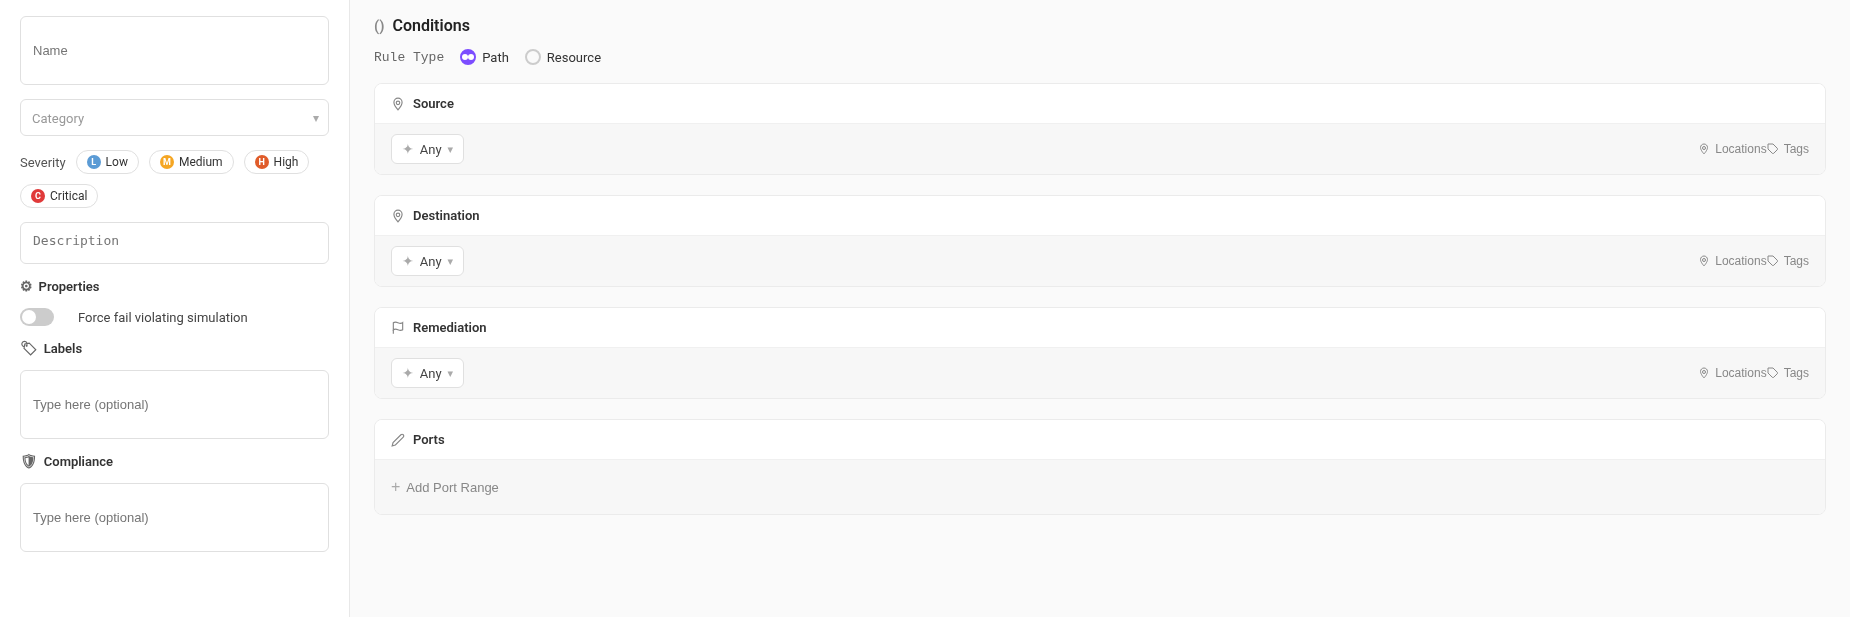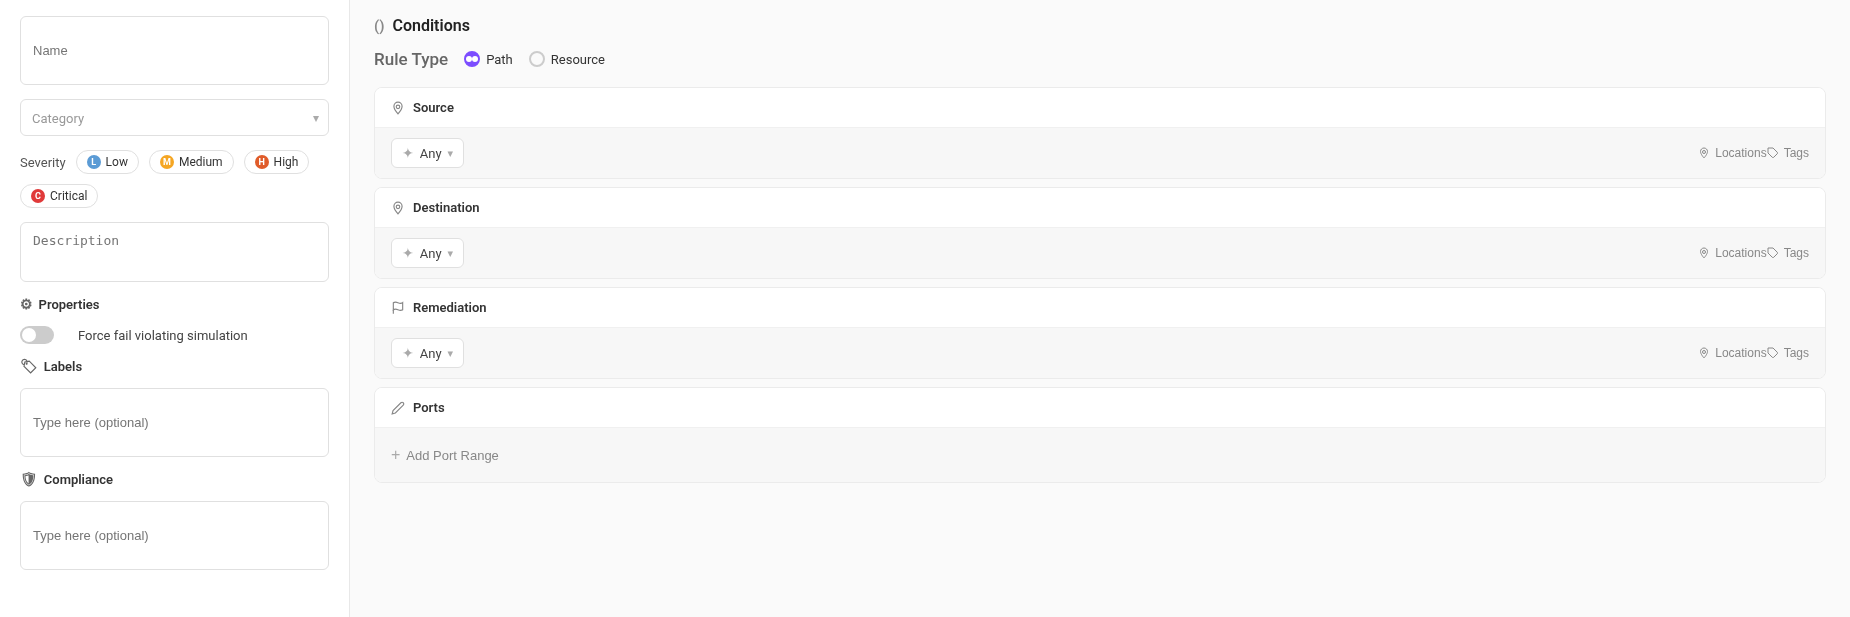--- a/index.html
+++ b/index.html
@@ -169,21 +169,21 @@
     .textarea-field {
       width: 100%;
       border: 1px solid #e0e0e0;
       border-radius: 6px;
       padding: 10px 12px;
       font-size: 13px;
       color: #999;
       background: #fff;
       outline: none;
       resize: none;
-      height: 60px;
+      height: 42px;
     }
     
     .right-panel {
       flex: 1;
       padding: 16px 24px;
       overflow-y: auto;
       background: #fafafa;
     }
     .conditions-title {
       display: flex;
@@ -198,23 +198,24 @@
       font-size: 15px;
       color: #888;
     }
     .rule-type-row {
       display: flex;
       align-items: center;
       gap: 16px;
       margin-bottom: 18px;
     }
     .rule-type-label {
-      font-size: 17px;
+      font-size: 13px;
       color: #666;
       font-weight: 500;
+      font-family: Liberation Mono, monospace;
     }
     .radio-option {
       display: flex;
       align-items: center;
       gap: 6px;
       cursor: pointer;
       font-size: 13px;
       color: #333;
     }
     .radio-circle {
@@ -232,21 +233,21 @@
       background: #7c4dff;
     }
     .radio-circle.selected::after {
       content: '';
       width: 6px;
       height: 6px;
       border-radius: 50%;
       background: #fff;
     }
     .section-block {
-      margin-bottom: 8px;
+      margin-bottom: 20px;
       background: #fff;
       border-radius: 8px;
       border: 1px solid #ebebeb;
       overflow: hidden;
     }
     .section-block-header {
       display: flex;
       align-items: center;
       gap: 8px;
       padding: 12px 16px;

